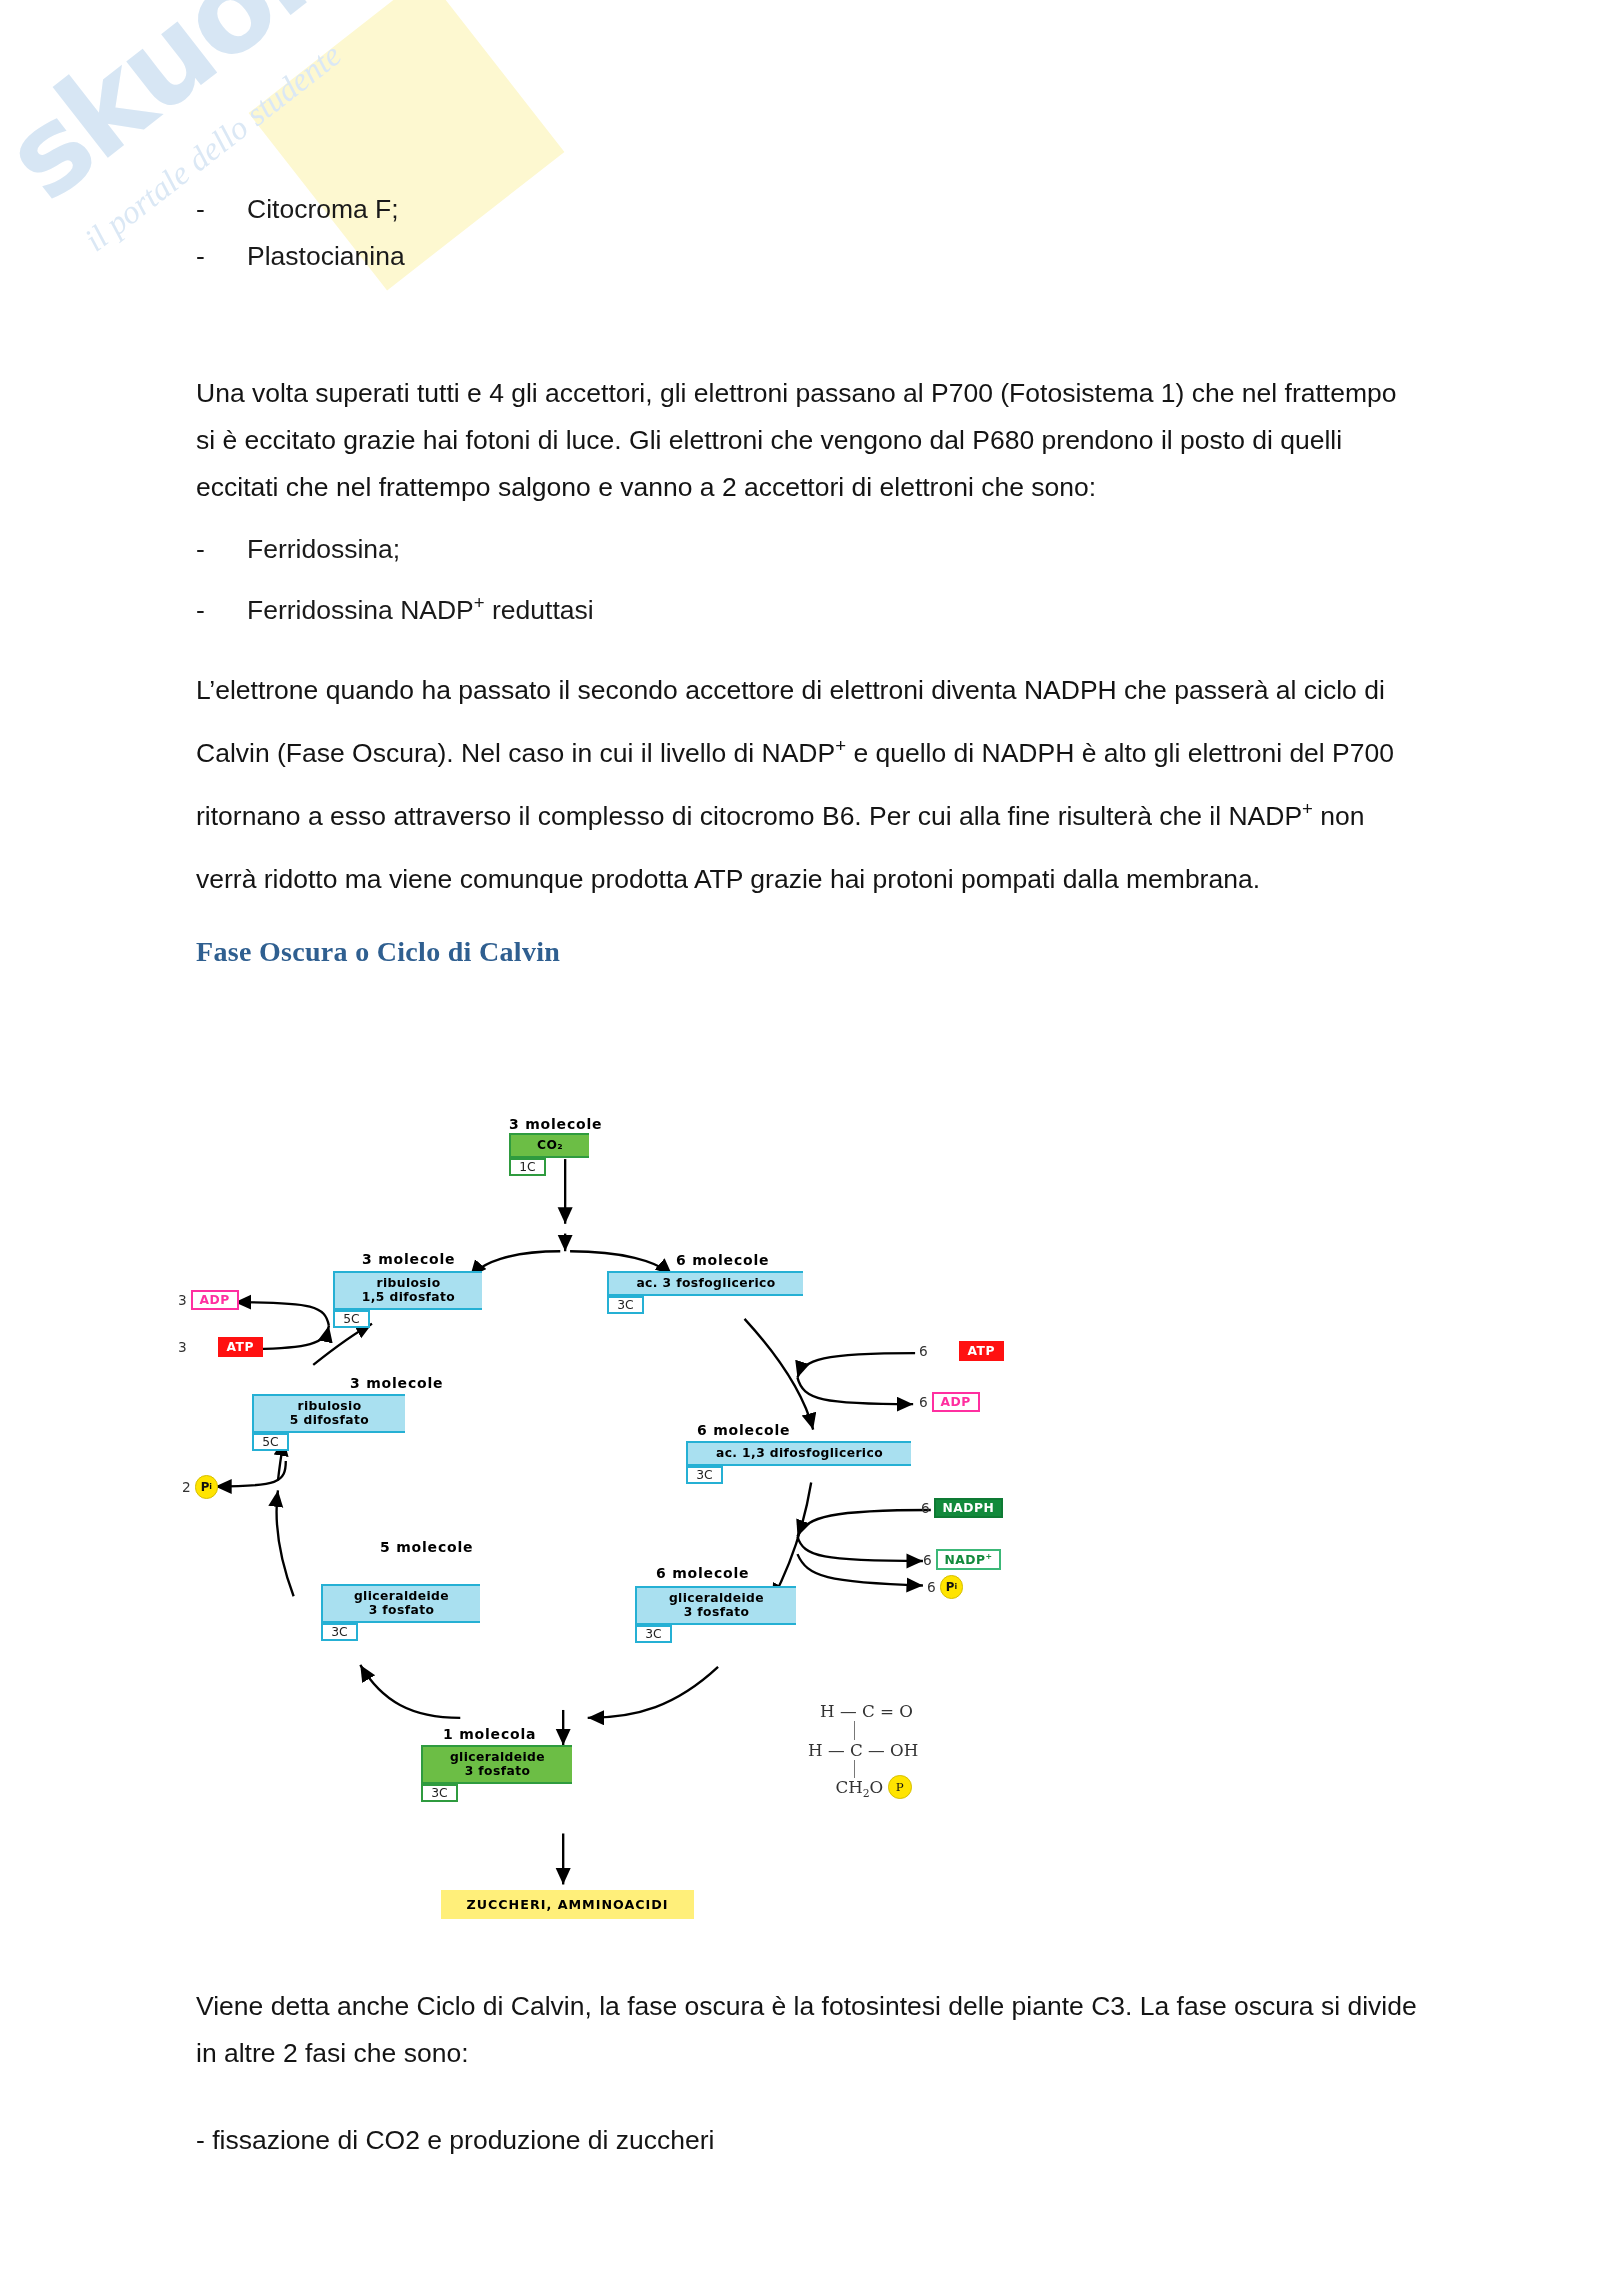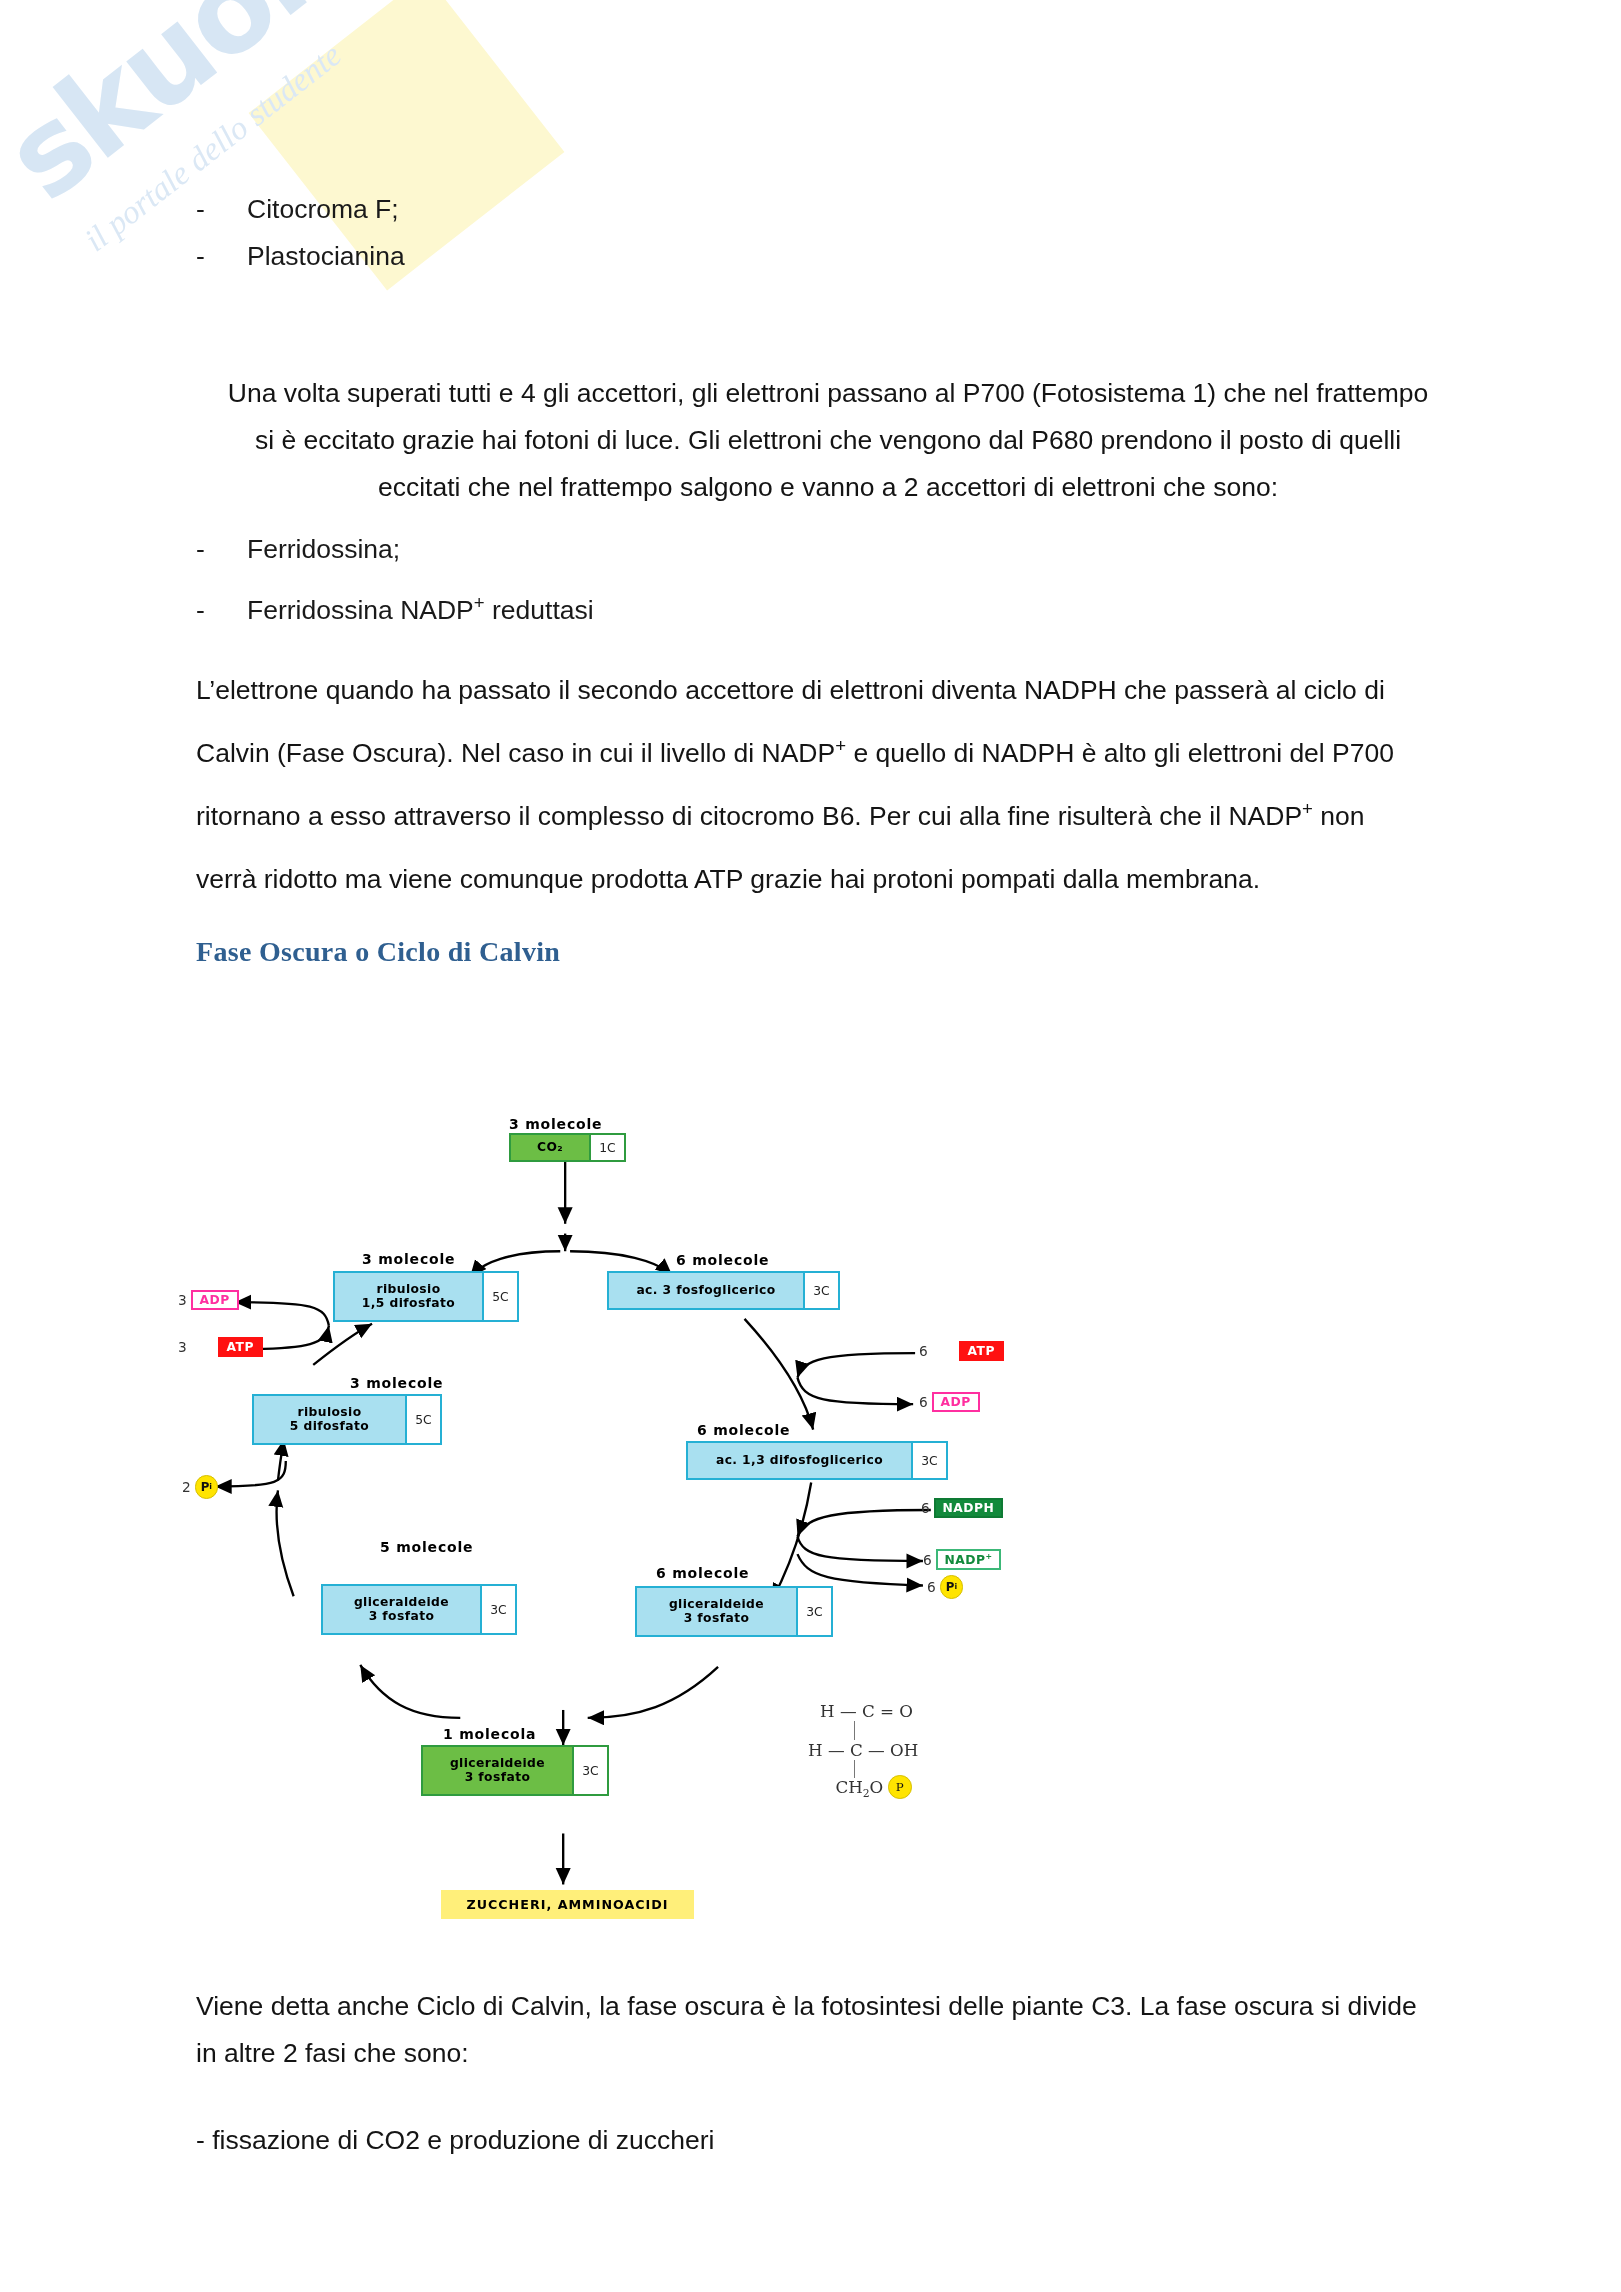--- a/index.html
+++ b/index.html
@@ -111,20 +111,21 @@
     width: 843px;
     height: 902px;
     z-index: 2;
   }
   .dg-node {
     position: absolute;
     display: flex;
     align-items: stretch;
     font-family: "DejaVu Sans", sans-serif;
     font-weight: bold;
+    flex-direction: column;
   }
   .dg-main {
     display: flex;
     align-items: center;
     justify-content: center;
     text-align: center;
     font-size: 12.3px;
     line-height: 13.7px;
     letter-spacing: 0.4px;
     padding: 3.9px 5.9px;
@@ -217,21 +218,21 @@
     <div class="bullet-row">
       <span class="bullet-dash">-</span>
       <span>Citocroma F;</span>
     </div>
     <div class="bullet-row">
       <span class="bullet-dash">-</span>
       <span>Plastocianina</span>
     </div>
   </div>
 
-  <div class="doc-body para" style="top:370px;text-align:center;">
+  <div class="doc-body para" style="top:370px;">
     <div>Una volta superati tutti e 4 gli accettori, gli elettroni passano al P700 (Fotosistema 1) che nel frattempo</div>
     <div>si è eccitato grazie hai fotoni di luce. Gli elettroni che vengono dal P680 prendono il posto di quelli</div>
     <div>eccitati che nel frattempo salgono e vanno a 2 accettori di elettroni che sono:</div>
   </div>
 
   <div class="doc-body" style="top:519px;">
     <div class="bullet-row" style="line-height:61px;">
       <span class="bullet-dash">-</span>
       <span>Ferridossina;</span>
     </div>

